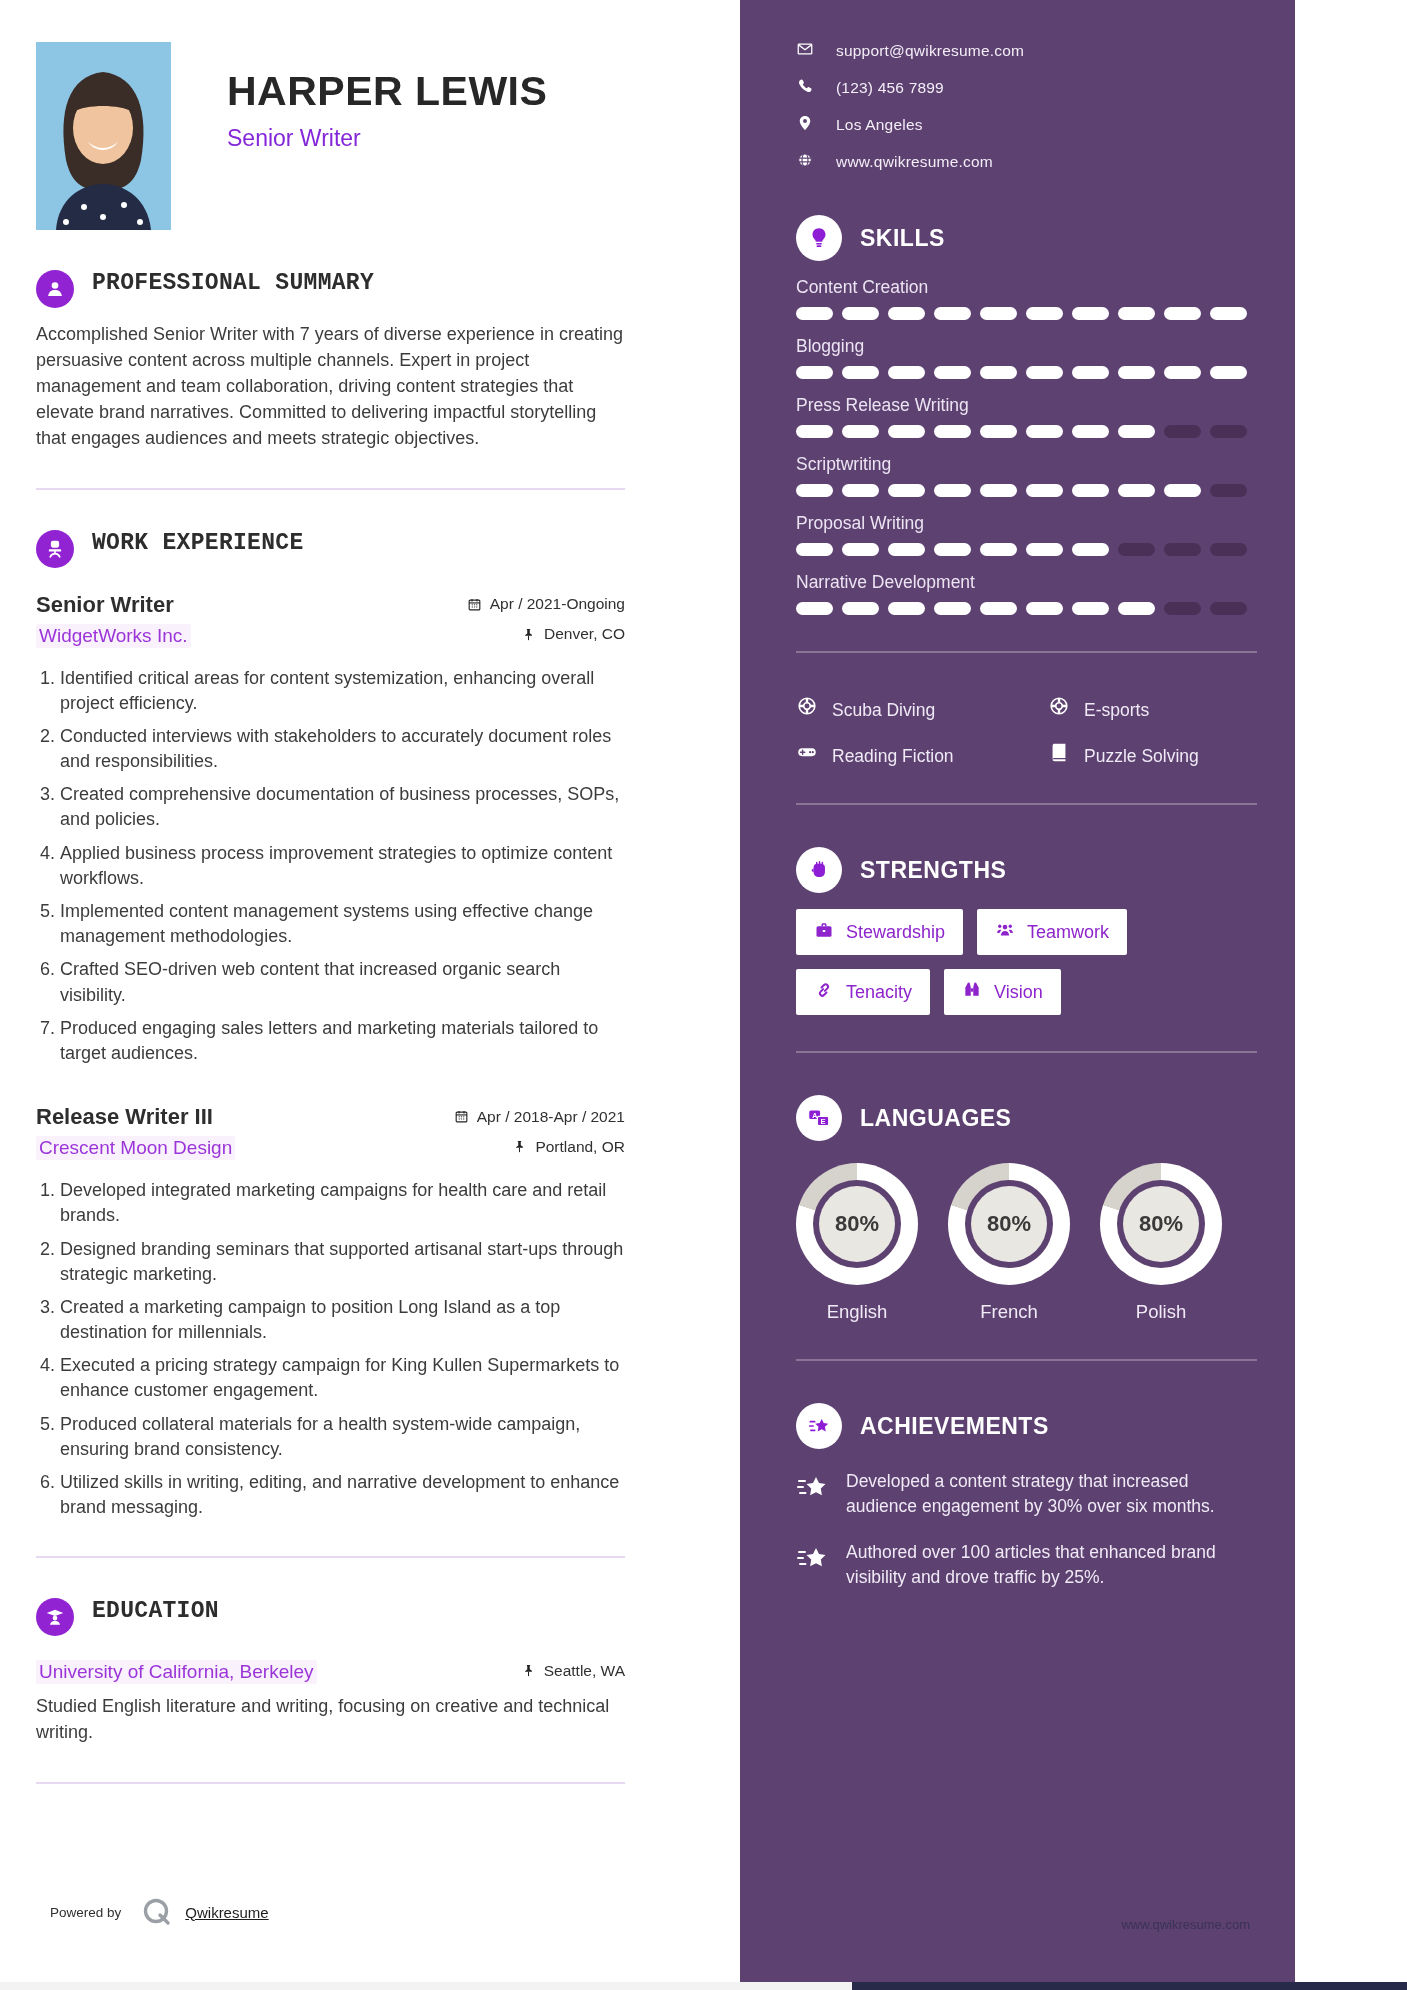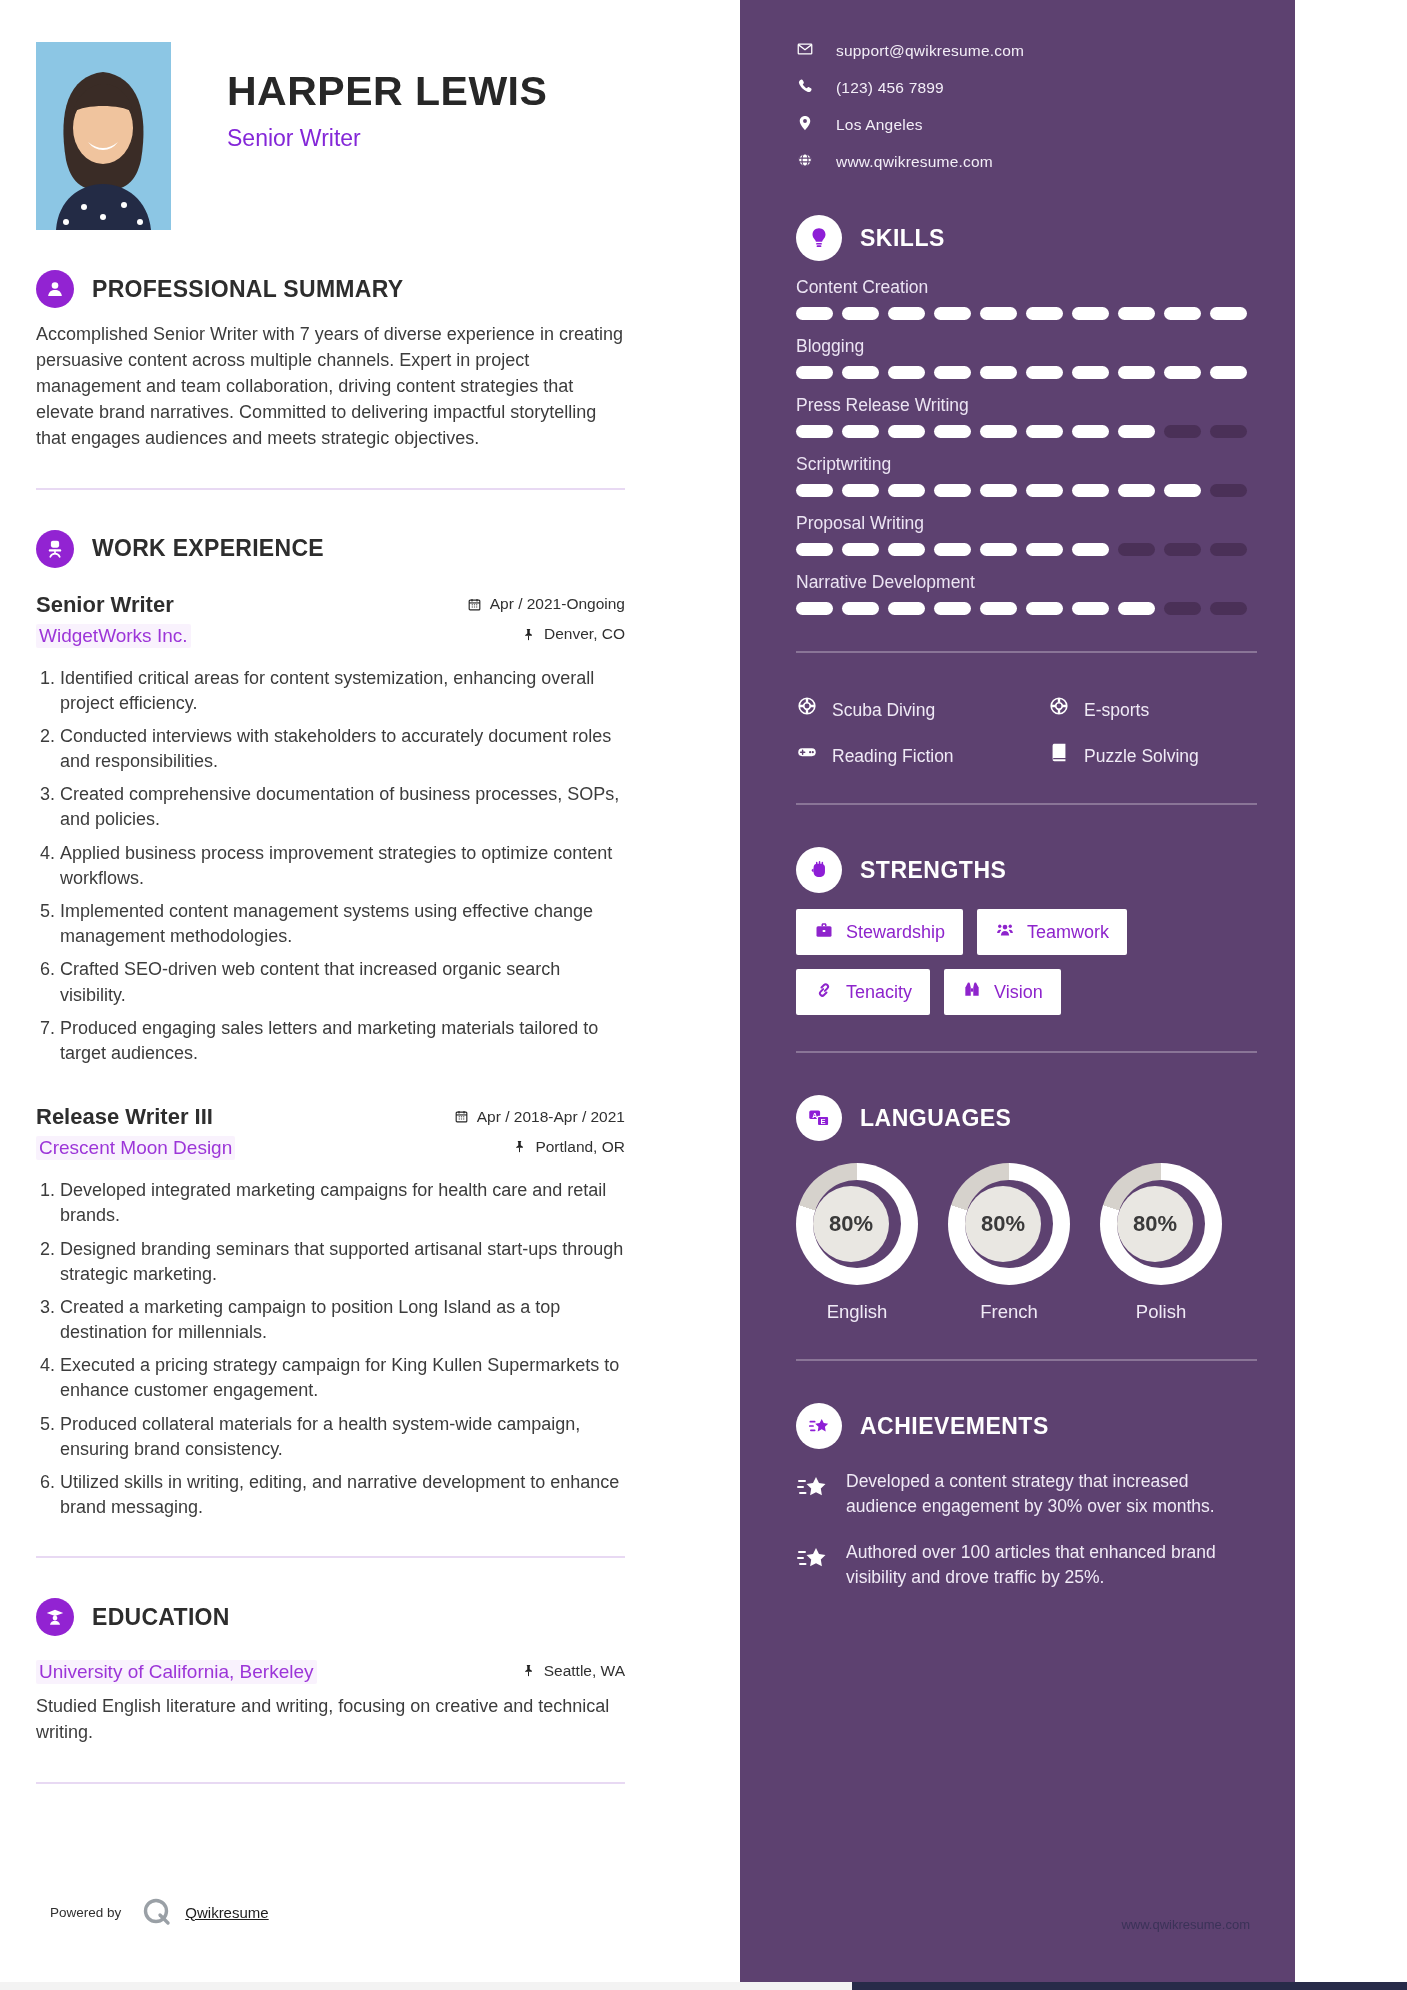--- a/index.html
+++ b/index.html
@@ -11,21 +11,21 @@
   .left-col { width:740px; padding:42px 0 0 36px; position:relative; }
   .left-inner { width:589px; }
 
   .header { display:flex; gap:56px; align-items:flex-start; }
   .photo { width:135px; height:188px; flex:0 0 auto; overflow:hidden; }
   .header-text { margin-top:26px; }
   .person-name { font-size:41px; font-weight:800; color:#272727; letter-spacing:0.5px; }
   .person-title { margin-top:10px; font-size:23px; color:#8427d8; font-weight:500; }
 
   .section { margin-top:40px; }
-  .sec-head { display:flex; align-items:center; gap:18px; }
+  .sec-head { display:flex; align-items:flex-start; gap:18px;font-family:Liberation Mono, monospace; }
   .sec-icon { width:38px; height:38px; border-radius:50%; background:#9223d2; display:flex; align-items:center; justify-content:center; flex:0 0 auto; }
   .sec-icon svg { width:22px; height:22px; }
   .sec-title { font-size:23px; font-weight:700; color:#2d2d2d; letter-spacing:0.3px; }
 
   .body-text { margin-top:14px; font-size:18px; line-height:1.44; color:#3c3c3c; }
 
   .divider { border:none; border-top:2px solid #e8d9f3; margin:36px 0; width:589px; }
 
   .job { margin-top:24px; }
   .job + .job { margin-top:38px; }
@@ -74,21 +74,21 @@
   .interest-label { font-size:17.5px; color:#f0eaf6; }
 
   .chips { display:flex; flex-wrap:wrap; gap:14px; margin-top:16px; }
   .chip { display:inline-flex; align-items:center; gap:12px; background:#ffffff; border-radius:2px; padding:11px 18px; }
   .chip svg { width:20px; height:20px; }
   .chip-label { font-size:18px; color:#8e24cc; font-weight:500; }
 
   .rings { display:flex; gap:30px; margin-top:22px; }
   .lang { display:flex; flex-direction:column; align-items:center; }
   .ring { width:122px; height:122px; border-radius:50%; display:flex; align-items:center; justify-content:center; }
-  .ring-gap { width:88px; height:88px; border-radius:50%; background:#5d4170; display:flex; align-items:center; justify-content:flex-start; }
+  .ring-gap { width:88px; height:88px; border-radius:50%; background:#5d4170; display:flex; align-items:center; justify-content:center; }
   .ring-inner { width:76px; height:76px; border-radius:50%; background:#e9e7e2; display:flex; align-items:center; justify-content:center; font-size:22px; font-weight:700; color:#3a3a3a; }
   .lang-label { margin-top:16px; font-size:18.5px; color:#f0eaf6; }
 
   .ach-item { display:flex; gap:16px; margin-top:20px; }
   .ach-item svg { width:34px; height:34px; flex:0 0 auto; margin-top:2px; }
   .ach-text { font-size:17.5px; line-height:1.45; color:#f0eaf6; }
 
   .side-footer { position:absolute; right:45px; bottom:58px; font-size:13px; color:#3b3258; }
 
   .bottom-strip-left { position:absolute; left:0; bottom:0; width:852px; height:8px; background:#f3f3f3; }

